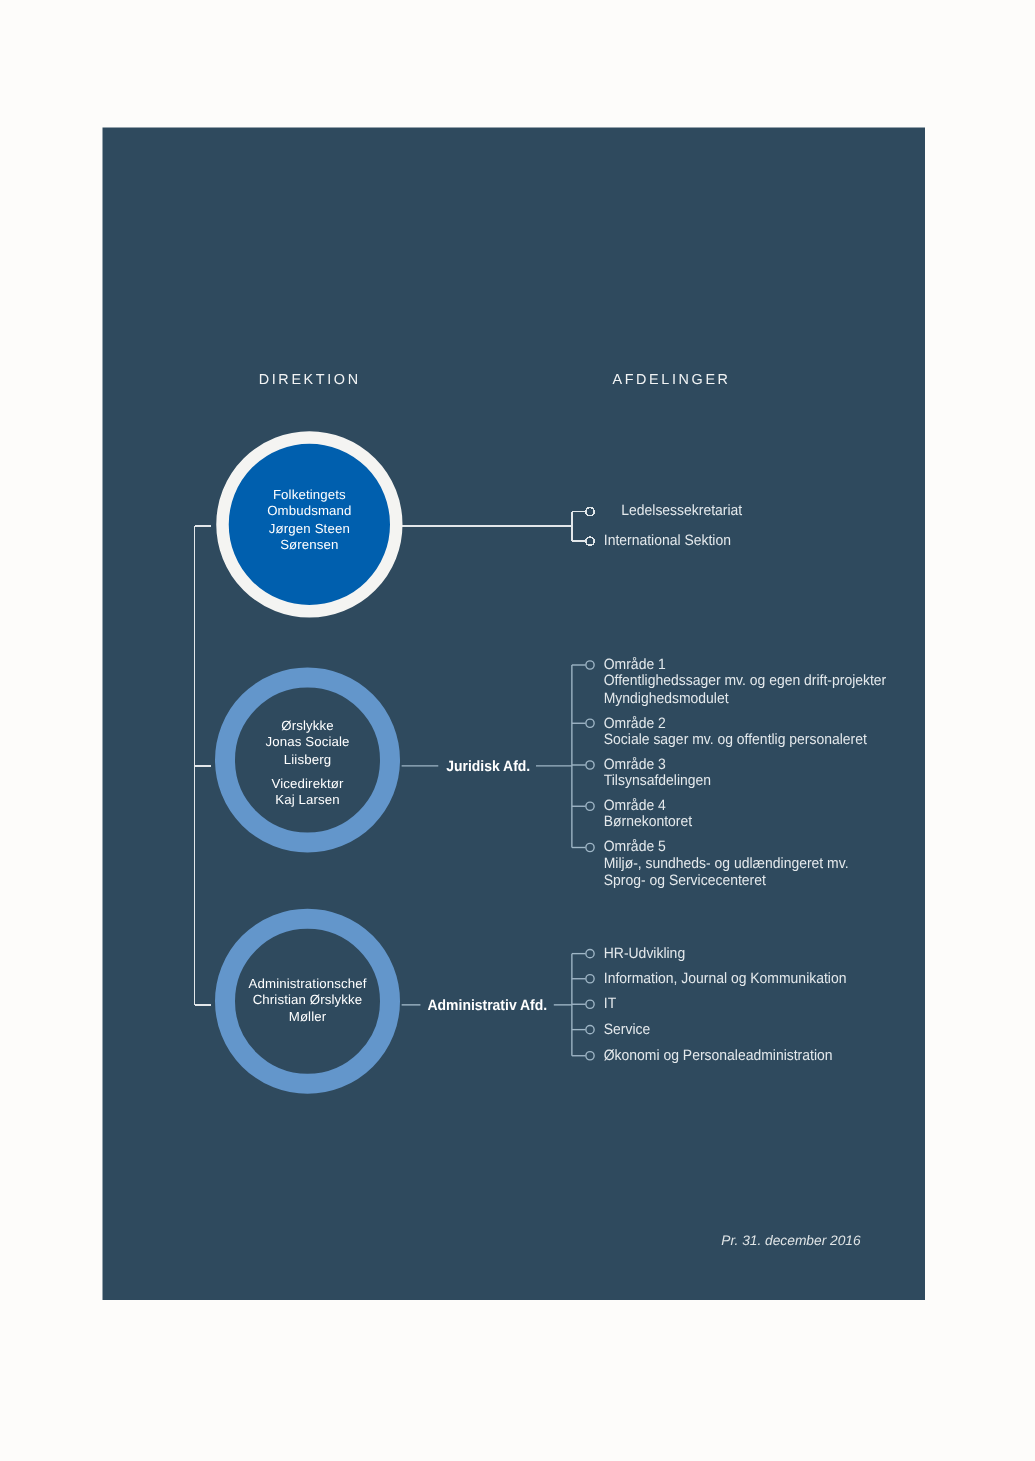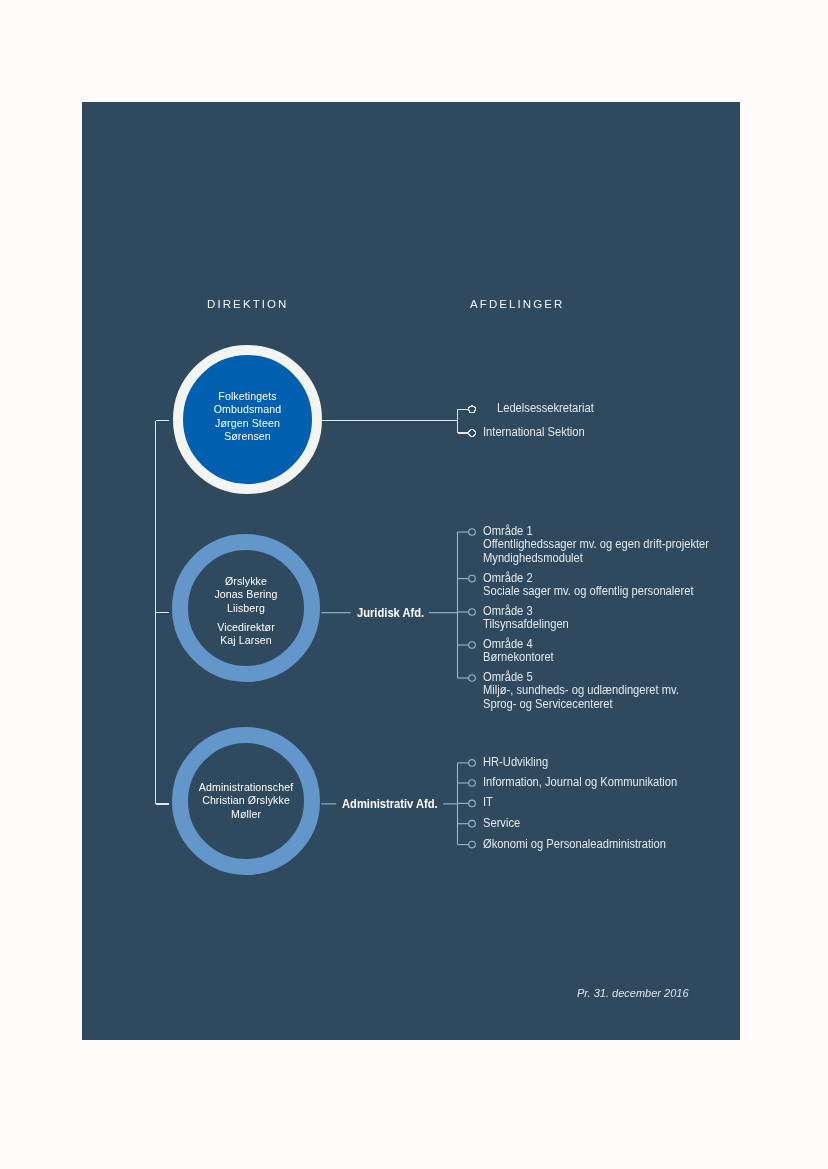--- a/index.html
+++ b/index.html
@@ -1,21 +1,21 @@
 <!DOCTYPE html>
 <html><head>
 <meta charset="utf-8">
 <style>
   html,body{margin:0;padding:0;}
   body{width:828px;height:1169px;background:#ffffff;font-family:"Liberation Sans",sans-serif;overflow:hidden;}
   #page{position:absolute;left:0;top:0;width:828px;height:1169px;background:#fdfcfa;}
   #panel{position:absolute;left:82px;top:102px;width:658px;height:938px;background:#2f4a5e;overflow:hidden;}
   .col-head{position:absolute;color:#f2f4f5;font-size:11.5px;letter-spacing:2.1px;font-weight:400;white-space:nowrap;}
   #head-left{left:125px;top:196px;}
-  #head-right{left:388px;top:196px;}
+  #head-right{left:408px;top:196px;}
   #footer{position:absolute;left:495px;top:885px;color:#dfe4e6;font-style:italic;font-size:11px;white-space:nowrap;}
 
   .node{position:absolute;border-radius:50%;box-sizing:border-box;}
   #node1{left:91px;top:243px;width:149px;height:149px;background:#005fae;border:10px solid #f4f4f2;}
   #node2{left:90px;top:432px;width:148px;height:148px;border:16px solid #6396cb;}
   #node3{left:90px;top:625px;width:148px;height:148px;border:16px solid #6396cb;}
   .node-text{position:absolute;text-align:center;color:#ffffff;}
   #node1-text{left:91px;top:288px;width:149px;}
   #node2-text{left:90px;top:473px;width:148px;}
   #node3-text{left:80px;top:679px;width:168px;}
@@ -87,21 +87,21 @@
     <div class="node-text" id="node1-text">
         <div class="nl">Folketingets</div>
         <div class="nl">Ombudsmand</div>
         <div class="nl b">Jørgen Steen</div>
         <div class="nl b">Sørensen</div>
       </div>
 
     <div class="node" id="node2"></div>
     <div class="node-text" id="node2-text">
         <div class="nl">Ørslykke</div>
-        <div class="nl b">Jonas Bering</div>
+        <div class="nl b">Jonas Sociale</div>
         <div class="nl b">Liisberg</div>
         <div class="nl gap"></div>
         <div class="nl">Vicedirektør</div>
         <div class="nl b">Kaj Larsen</div>
       </div>
 
     <div class="node" id="node3"></div>
     <div class="node-text" id="node3-text">
         <div class="nl">Administrationschef</div>
         <div class="nl b">Christian Ørslykke</div>

